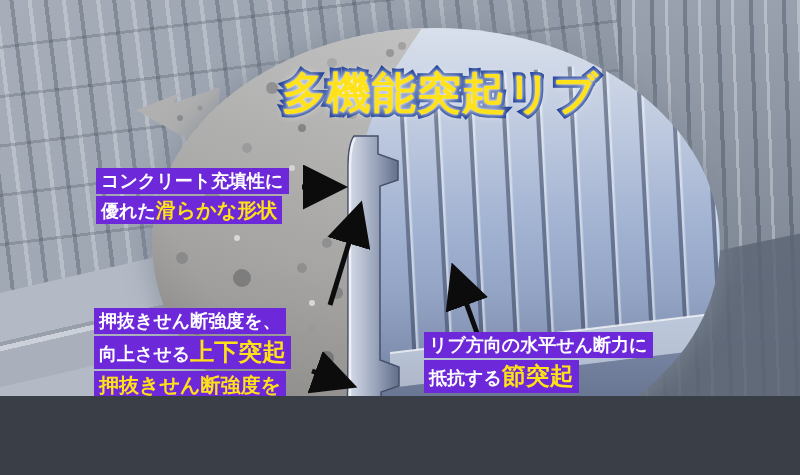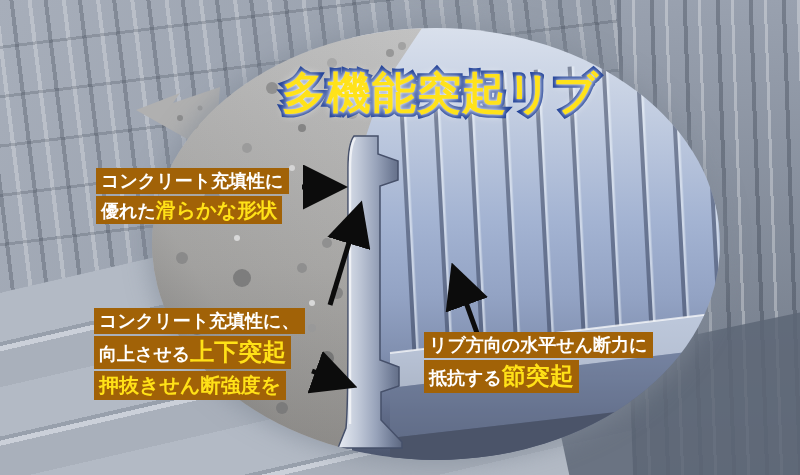--- a/index.html
+++ b/index.html
@@ -1,17 +1,17 @@
 <!DOCTYPE html>
 <html><head>
 <meta charset="utf-8">
 <style>
   html,body{margin:0;padding:0;background:#3a3f47;}
   .stage{
-    position:relative;width:800px;height:475px;overflow:hidden;
+    position:relative;width:800px;height:396px;overflow:hidden;
     font-family:"DejaVu Sans","Liberation Sans",sans-serif;
   }
   .abs{position:absolute;}
 
   
   .bg-base{
     inset:0;
     background:linear-gradient(118deg,#a7aeba 0%,#98a0ad 45%,#7f8896 100%);
   }
   .bg-stripes-top{
@@ -58,21 +58,21 @@
   .title{
     position:absolute;left:282px;top:64px;z-index:6;white-space:nowrap;
     font-size:44px;font-weight:bold;letter-spacing:1px;color:#ffe21a;
     -webkit-text-stroke:7px #1d3e96;paint-order:stroke fill;
     text-shadow:0 0 10px rgba(255,255,255,.95),0 0 3px rgba(255,255,255,.9);
   }
 
   
   .anno{position:absolute;z-index:7;}
   .label-line{
-    width:max-content;background:#a16207;color:#ffffff;
+    width:max-content;background:#6d28d9;color:#ffffff;
     font-weight:bold;font-size:18px;line-height:1.22;
     padding:2px 5px;margin-bottom:2px;
   }
   .yl{color:#ffe117;}
   .med{font-size:20px;margin-top:28px;}
   .big{font-size:24px;}
 </style>
 </head>
 <body>
 
@@ -197,21 +197,21 @@
     <div class="label-line">
       <span>コンクリート充填性に</span>
     </div>
     <div class="label-line">
       <span>優れた</span><span class="yl med">滑らかな形状</span>
     </div>
   </div>
 
   <div class="anno" style="left:94px;top:308px;">
     <div class="label-line">
-      <span>コンクリート充填性に、</span>
+      <span>押抜きせん断強度を、</span>
     </div>
     <div class="label-line">
       <span>向上させる</span><span class="yl big">上下突起</span>
     </div>
     <div class="label-line">
       <span class="yl med">押抜きせん断強度を</span>
     </div>
   </div>
 
   <div class="anno" style="left:424px;top:332px;">

